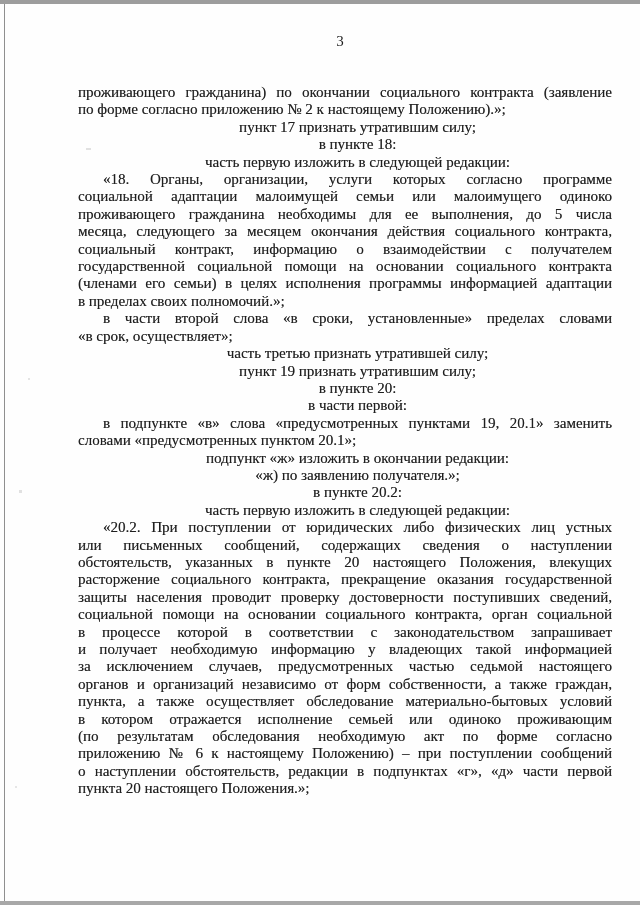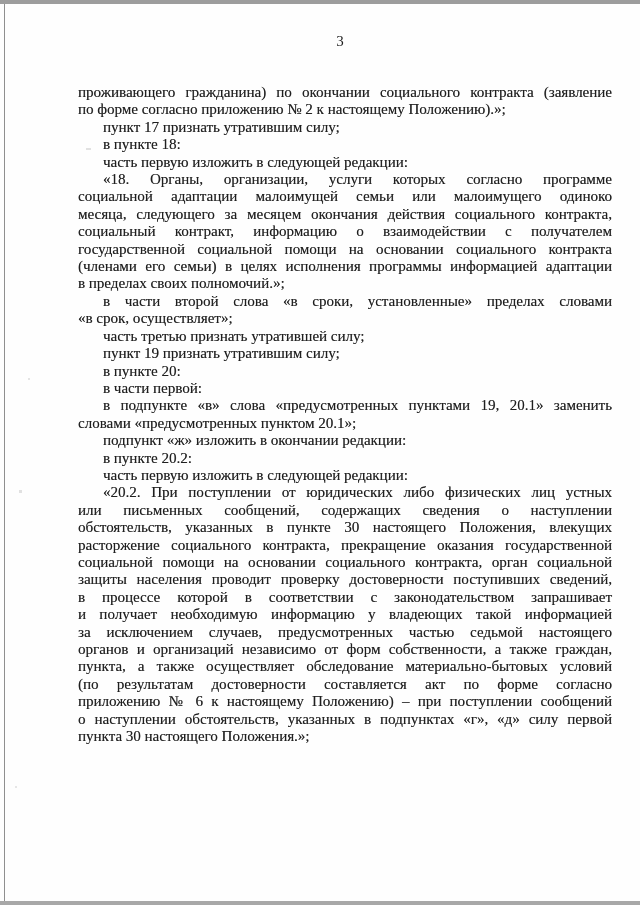--- a/index.html
+++ b/index.html
@@ -69,20 +69,21 @@
   .line {
     text-align: left;
     white-space: normal;
   }
   .line.full {
     text-align: justify;
     text-align-last: justify;
   }
   .line.indent {
     padding-left: 25px;
+    text-align: center;
   }
 </style>
 </head>
 <body>
 
 <div class="scan-edge-top"></div>
 <div class="scan-edge-bottom"></div>
 <div class="scan-edge-left"></div>
 <div class="speck s1"></div>
 <div class="speck s2"></div>
@@ -101,20 +102,21 @@
     </div>
     <div class="para">
       <div class="line indent">в пункте 18:</div>
     </div>
     <div class="para">
       <div class="line indent">часть первую изложить в следующей редакции:</div>
     </div>
     <div class="para">
       <div class="line full indent">«18. Органы, организации, услуги которых согласно программе</div>
       <div class="line full">социальной адаптации малоимущей семьи или малоимущего одиноко</div>
+      <div class="line full">проживающего гражданина необходимы для ее выполнения, до 5 числа</div>
       <div class="line full">месяца, следующего за месяцем окончания действия социального контракта,</div>
       <div class="line full">социальный контракт, информацию о взаимодействии с получателем</div>
       <div class="line full">государственной социальной помощи на основании социального контракта</div>
       <div class="line full">(членами его семьи) в целях исполнения программы информацией адаптации</div>
       <div class="line">в пределах своих полномочий.»;</div>
     </div>
     <div class="para">
       <div class="line full indent">в части второй слова «в сроки, установленные» пределах словами</div>
       <div class="line">«в срок, осуществляет»;</div>
     </div>
@@ -131,35 +133,39 @@
       <div class="line indent">в части первой:</div>
     </div>
     <div class="para">
       <div class="line full indent">в подпункте «в» слова «предусмотренных пунктами 19, 20.1» заменить</div>
       <div class="line">словами «предусмотренных пунктом 20.1»;</div>
     </div>
     <div class="para">
       <div class="line indent">подпункт «ж» изложить в окончании редакции:</div>
     </div>
     <div class="para">
+      <div class="line indent">«ж) по заявлению получателя.»;</div>
+    </div>
+    <div class="para">
       <div class="line indent">в пункте 20.2:</div>
     </div>
     <div class="para">
       <div class="line indent">часть первую изложить в следующей редакции:</div>
     </div>
     <div class="para">
       <div class="line full indent">«20.2. При поступлении от юридических либо физических лиц устных</div>
       <div class="line full">или письменных сообщений, содержащих сведения о наступлении</div>
-      <div class="line full">обстоятельств, указанных в пункте 30 настоящего Положения, влекущих</div>
+      <div class="line full">обстоятельств, указанных в пункте 20 настоящего Положения, влекущих</div>
       <div class="line full">расторжение социального контракта, прекращение оказания государственной</div>
+      <div class="line full">защиты населения проводит проверку достоверности поступивших сведений,</div>
       <div class="line full">социальной помощи на основании социального контракта, орган социальной</div>
-      <div class="line full">защиты населения проводит проверку достоверности поступивших сведений,</div>
       <div class="line full">в процессе которой в соответствии с законодательством запрашивает</div>
       <div class="line full">и получает необходимую информацию у владеющих такой информацией</div>
       <div class="line full">за исключением случаев, предусмотренных частью седьмой настоящего</div>
       <div class="line full">органов и организаций независимо от форм собственности, а также граждан,</div>
       <div class="line full">пункта, а также осуществляет обследование материально-бытовых условий</div>
-      <div class="line full">(по результатам достоверности составляется акт по форме согласно</div>
+      <div class="line full">в котором отражается исполнение семьей или одиноко проживающим</div>
+      <div class="line full">(по результатам обследования необходимую акт по форме согласно</div>
       <div class="line full">приложению № 6 к настоящему Положению) – при поступлении сообщений</div>
-      <div class="line full">о наступлении обстоятельств, указанных в подпунктах «г», «д» силу первой</div>
-      <div class="line">пункта 30 настоящего Положения.»;</div>
+      <div class="line full">о наступлении обстоятельств, редакции в подпунктах «г», «д» части первой</div>
+      <div class="line">пункта 20 настоящего Положения.»;</div>
     </div>
   </div>
 
 </body></html>

